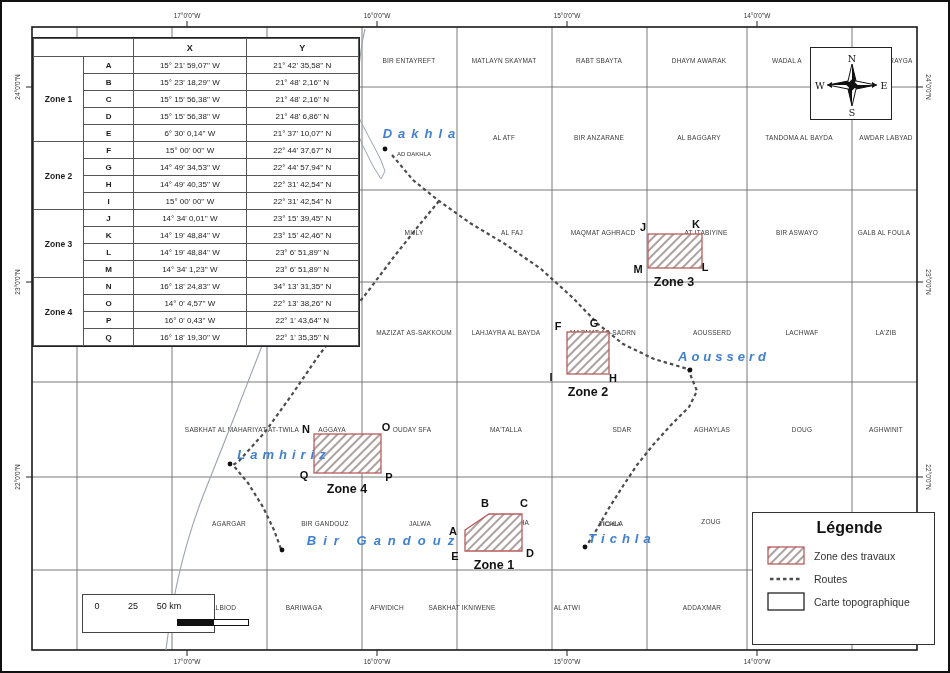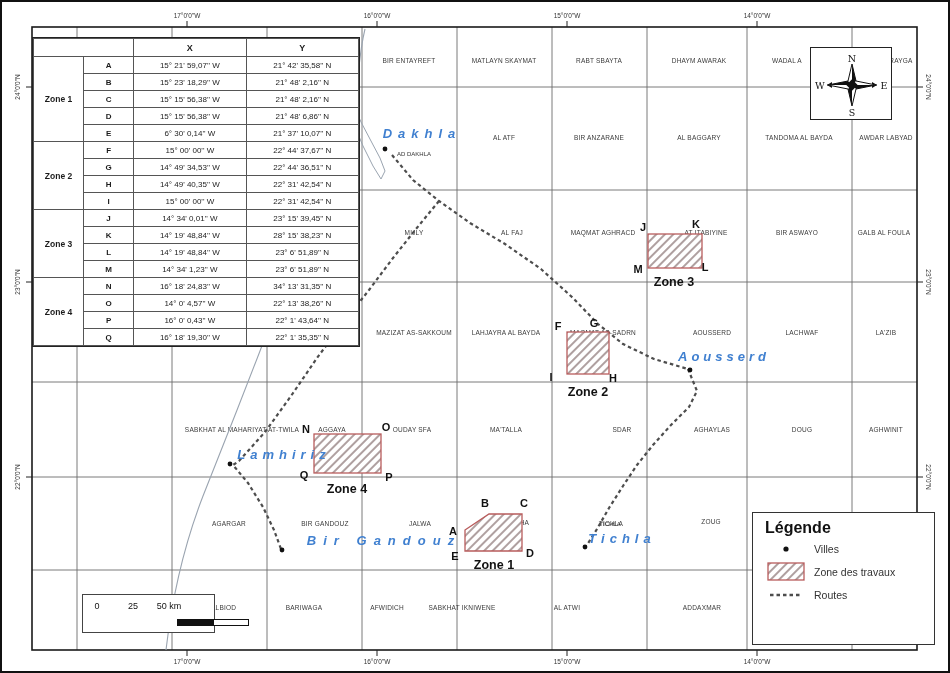--- a/index.html
+++ b/index.html
@@ -22,21 +22,21 @@
                border:1.6px solid #222;box-sizing:border-box;}
   #coord-table table{border-collapse:collapse;width:100%;table-layout:fixed;}
   #coord-table td,#coord-table th{border:1px solid #555;font-size:8px;color:#1c1c1c;text-align:center;
                height:16px;padding:0;overflow:hidden;white-space:nowrap;}
   #coord-table th{font-weight:700;font-size:9px;height:17px;}
   #coord-table td.zcell{font-weight:700;font-size:8.5px;}
   #coord-table tr.zone-start td{border-top:1.6px solid #222;}
   
   #legend{position:absolute;left:750px;top:510px;width:183px;height:133px;background:#fff;
           border:1.4px solid #333;box-sizing:border-box;z-index:10;padding:6px 0 0 12px;}
-  #legend .title{font-weight:700;font-size:16px;color:#111;}
+  #legend .title{font-weight:700;font-size:16px;color:#111;margin-bottom:7px;text-align:center;}
   .legend-row{display:flex;align-items:center;height:23px;}
   .legend-row .swatch{width:42px;display:flex;justify-content:center;align-items:center;flex:none;}
   .legend-row .lab{font-size:10.5px;color:#333;margin-left:7px;}
   
   #scalebar{position:absolute;left:80px;top:592px;width:133px;height:39px;background:#fff;
             border:1.2px solid #444;box-sizing:border-box;z-index:10;}
   #scalebar .num{position:absolute;transform:translateX(-50%);top:6px;font-size:9px;color:#111;white-space:nowrap;}
   #scalebar .seg{position:absolute;top:24px;height:7px;border:1px solid #111;box-sizing:border-box;}
   
   #compass{position:absolute;left:808px;top:45px;width:82px;height:73px;background:#fff;
@@ -149,42 +149,42 @@
           </tr>
           <tr class="zone-start">
             <td class="zcell" rowspan="4" style="width: 19%;">Zone 2</td>
             <td style="font-weight: 600;">F</td>
             <td>15° 00' 00'' W</td>
             <td>22° 44' 37,67'' N</td>
           </tr>
           <tr>
             <td style="font-weight: 600;">G</td>
             <td>14° 49' 34,53'' W</td>
-            <td>22° 44' 36,51'' N</td>
+            <td>22° 44' 57,94'' N</td>
           </tr>
           <tr>
             <td style="font-weight: 600;">H</td>
             <td>14° 49' 40,35'' W</td>
             <td>22° 31' 42,54'' N</td>
           </tr>
           <tr>
             <td style="font-weight: 600;">I</td>
             <td>15° 00' 00'' W</td>
             <td>22° 31' 42,54'' N</td>
           </tr>
           <tr class="zone-start">
             <td class="zcell" rowspan="4" style="width: 19%;">Zone 3</td>
             <td style="font-weight: 600;">J</td>
             <td>14° 34' 0,01'' W</td>
             <td>23° 15' 39,45'' N</td>
           </tr>
           <tr>
             <td style="font-weight: 600;">K</td>
             <td>14° 19' 48,84'' W</td>
-            <td>28° 15' 38,23'' N</td>
+            <td>23° 15' 42,46'' N</td>
           </tr>
           <tr>
             <td style="font-weight: 600;">L</td>
             <td>14° 19' 48,84'' W</td>
             <td>23° 6' 51,89'' N</td>
           </tr>
           <tr>
             <td style="font-weight: 600;">M</td>
             <td>14° 34' 1,23'' W</td>
             <td>23° 6' 51,89'' N</td>
@@ -238,41 +238,41 @@
   <div class="num" style="left: 14px;">0</div>
       <div class="num" style="left: 50px;">25</div>
       <div class="num" style="left: 86px;">50 km</div>
     </div>
 
   <div id="legend">
     <div class="title">Légende</div>
     <div id="legend-items">
         <div class="legend-row">
           <div class="swatch">
-            <svg width="36" height="14">
-              <circle cx="18" cy="7" r="2.6" fill="#111"></circle>
-            </svg>
-          </div>
-          <span class="lab">Villes</span>
-        </div>
-        <div class="legend-row">
-          <div class="swatch">
             <svg width="38" height="19">
               <rect x="1" y="1" width="36" height="17" fill="url(#hatch)" stroke="#b85c5c" stroke-width="1.3"></rect>
             </svg>
           </div>
           <span class="lab">Zone des travaux</span>
         </div>
         <div class="legend-row">
           <div class="swatch">
             <svg width="36" height="14">
               <line x1="2" y1="7" x2="34" y2="7" stroke="#4d4d4d" stroke-width="2.4" stroke-dasharray="3.5 3"></line>
             </svg>
           </div>
           <span class="lab">Routes</span>
+        </div>
+        <div class="legend-row">
+          <div class="swatch">
+            <svg width="38" height="19">
+              <rect x="1" y="1" width="36" height="17" fill="#fff" stroke="#111" stroke-width="1.2"></rect>
+            </svg>
+          </div>
+          <span class="lab">Carte topographique</span>
         </div>
       </div>
   </div>
 
 <div class="axis-label" style="left: 185px; top: 13px;">17°0'0"W</div>
     <div class="axis-label" style="left: 375px; top: 13px;">16°0'0"W</div>
     <div class="axis-label" style="left: 565px; top: 13px;">15°0'0"W</div>
     <div class="axis-label" style="left: 755px; top: 13px;">14°0'0"W</div>
     <div class="axis-label" style="left: 185px; top: 659px;">17°0'0"W</div>
     <div class="axis-label" style="left: 375px; top: 659px;">16°0'0"W</div>

